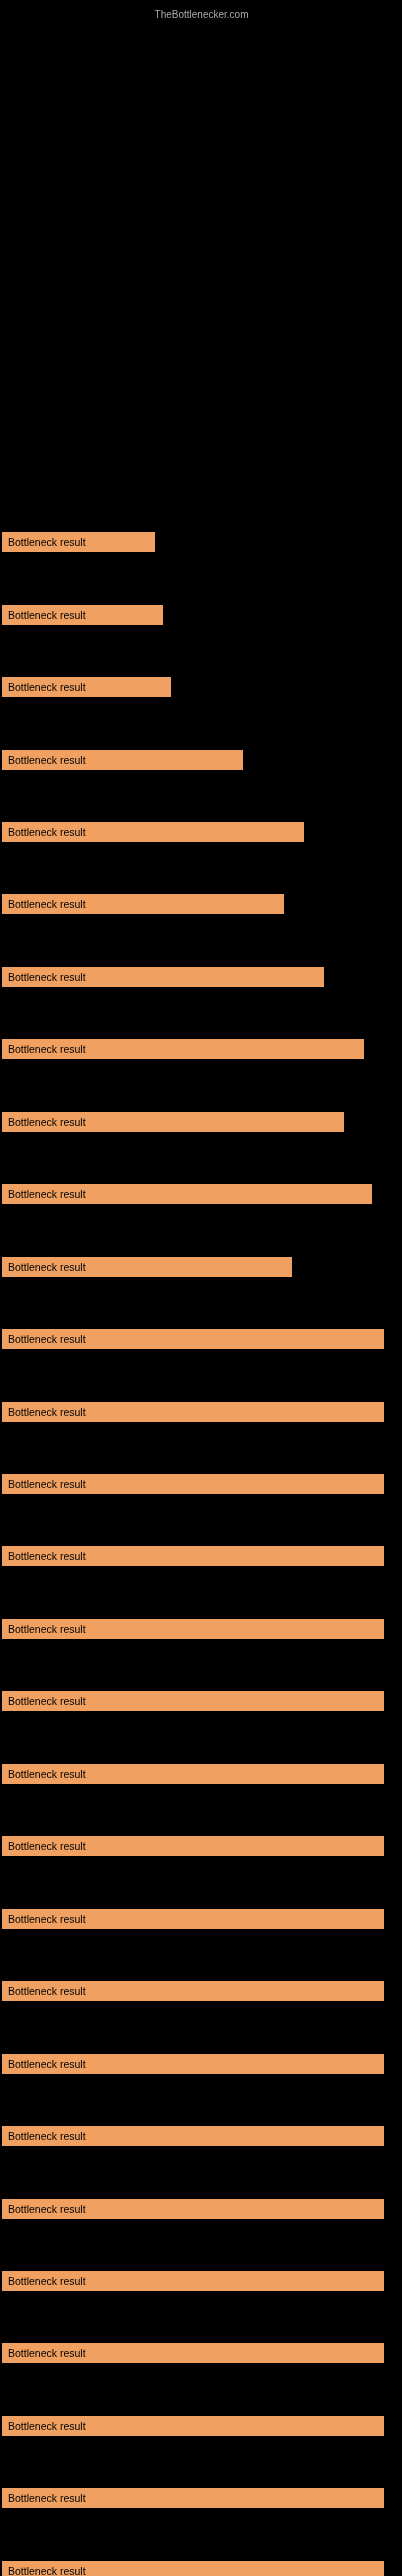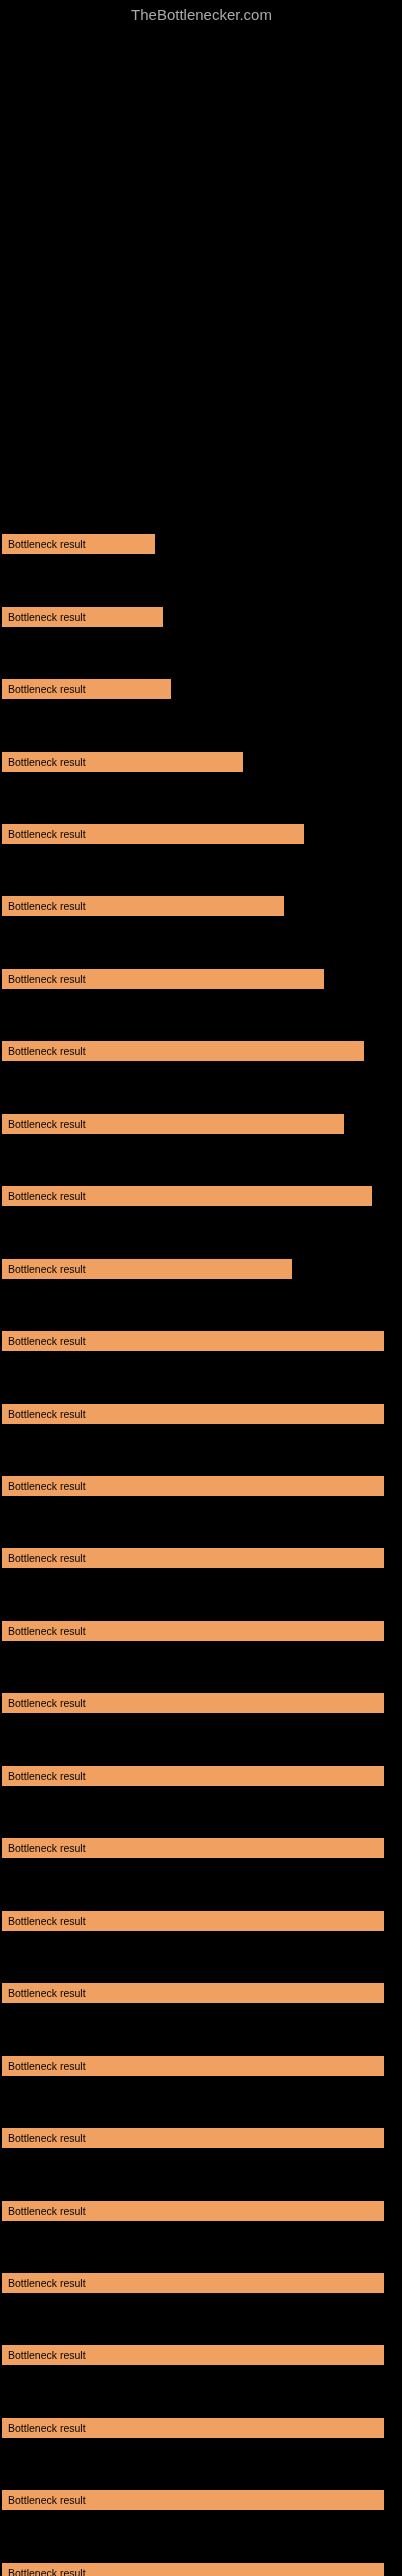--- a/index.html
+++ b/index.html
@@ -13,21 +13,21 @@
       min-height: 2576px;
       font-family: Arial, sans-serif;
       position: relative;
       overflow-x: hidden;
     }
   </style>
 </head>
 <body>
 
 <div style="text-align:center; padding: 6.4px 0 3.2px 0;">
-  <span style="color:#aaa; font-size:15px;margin-top:38px;">TheBottlenecker.com</span>
+  <span style="color:#aaa; font-size:10px;margin-top:38px;">TheBottlenecker.com</span>
 </div>
 
 <div style="position:relative; width:403px; min-height:2576px;">
 <div style="position: absolute; top: 507px; left: 1.6px; width: 38%; background-color: rgb(240, 160, 96); color: rgb(0, 0, 0); font-size: 10.5px; padding: 4px 6.4px; font-family: Arial, sans-serif;">Bottleneck result</div>
     <div style="position: absolute; top: 580px; left: 1.6px; width: 40%; background-color: rgb(240, 160, 96); color: rgb(0, 0, 0); font-size: 10.5px; padding: 4px 6.4px; font-family: Arial, sans-serif;">Bottleneck result</div>
     <div style="position: absolute; top: 652px; left: 1.6px; width: 42%; background-color: rgb(240, 160, 96); color: rgb(0, 0, 0); font-size: 10.5px; padding: 4px 6.4px; font-family: Arial, sans-serif;">Bottleneck result</div>
     <div style="position: absolute; top: 725px; left: 1.6px; width: 60%; background-color: rgb(240, 160, 96); color: rgb(0, 0, 0); font-size: 10.5px; padding: 4px 6.4px; font-family: Arial, sans-serif;">Bottleneck result</div>
     <div style="position: absolute; top: 797px; left: 1.6px; width: 75%; background-color: rgb(240, 160, 96); color: rgb(0, 0, 0); font-size: 10.5px; padding: 4px 6.4px; font-family: Arial, sans-serif;">Bottleneck result</div>
     <div style="position: absolute; top: 869px; left: 1.6px; width: 70%; background-color: rgb(240, 160, 96); color: rgb(0, 0, 0); font-size: 10.5px; padding: 4px 6.4px; font-family: Arial, sans-serif;">Bottleneck result</div>
     <div style="position: absolute; top: 942px; left: 1.6px; width: 80%; background-color: rgb(240, 160, 96); color: rgb(0, 0, 0); font-size: 10.5px; padding: 4px 6.4px; font-family: Arial, sans-serif;">Bottleneck result</div>

